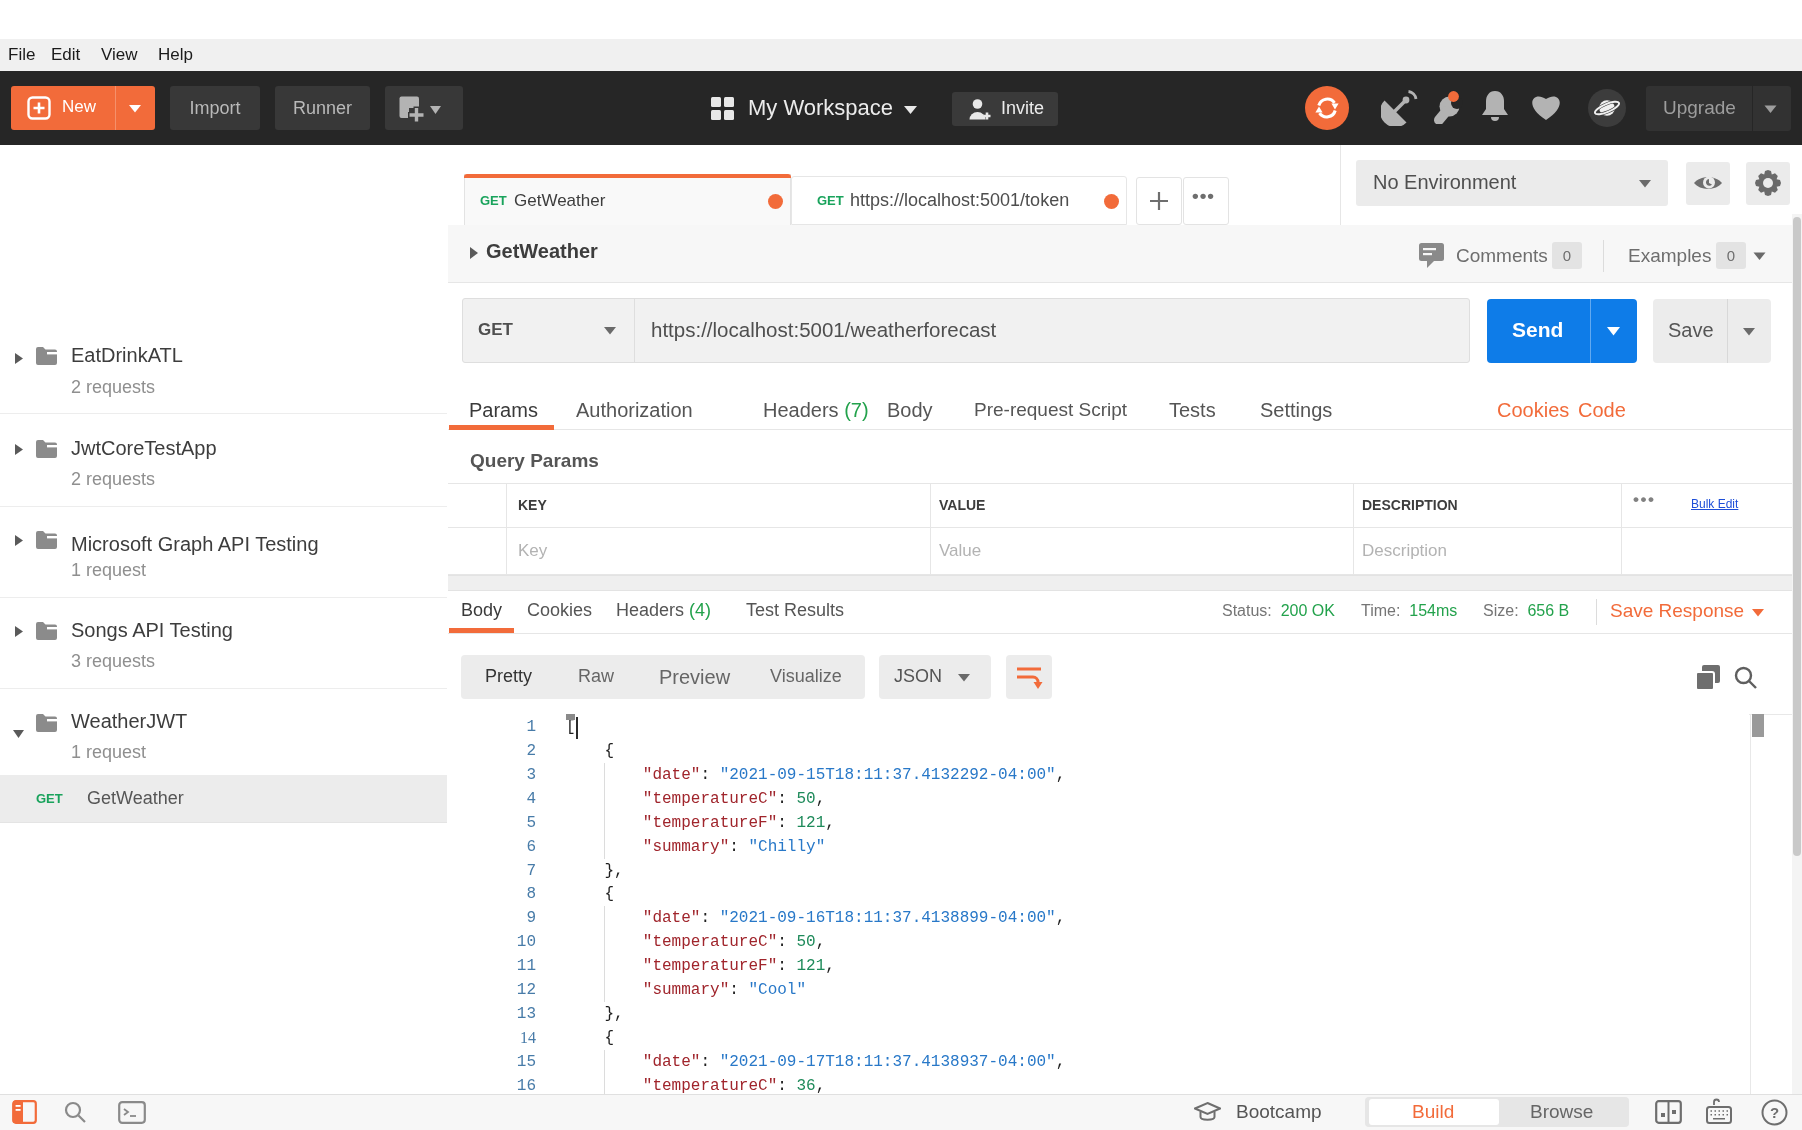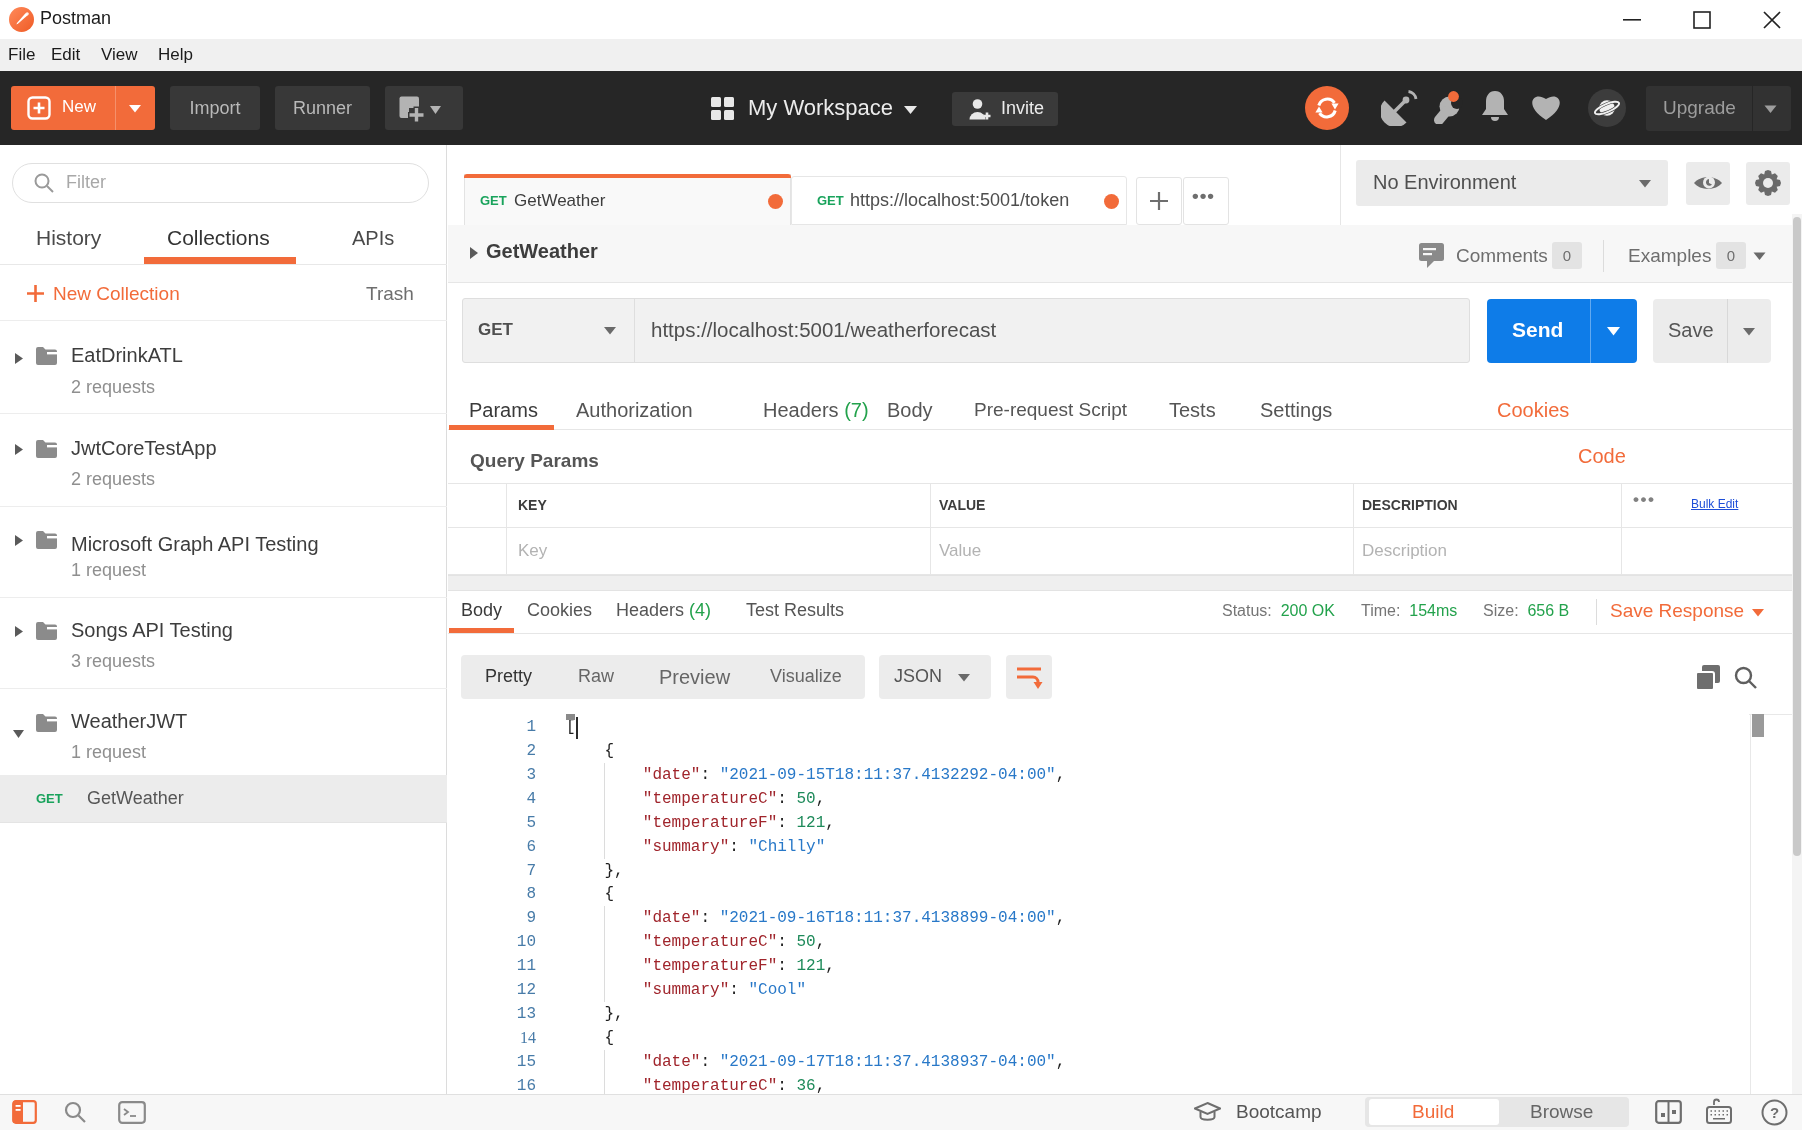--- a/index.html
+++ b/index.html
@@ -7,44 +7,20 @@
     font-family:"Liberation Sans", sans-serif; }
   .abs { position:absolute; }
   #app { position:relative; width:1802px; height:1130px; }
   .ell { border-radius:50%; }
   svg { display:block; }
 </style>
 </head>
 <body>
 <div id="app">
 
-<div class="abs" style="left:0;top:0;width:1802px;height:39px;background:#fff;">
-  <svg class="abs" style="left:9px;top:7px;" width="25" height="25" viewBox="0 0 25 25">
-    <defs>
-          <linearGradient id="pg" x1="0" y1="0" x2="1" y2="1">
-      <stop offset="0" stop-color="#ff8a5b"></stop>
-            <stop offset="1" stop-color="#ef5b25"></stop>
-          </linearGradient>
-        </defs>
-    <circle cx="12.5" cy="12.5" r="12.5" fill="url(#pg)"></circle>
-    <path d="M16.5 6.2 L18.6 8.3 L9.5 16.2 L7.2 17.6 L8.6 15.3 Z" fill="#fff"></path>
-    <circle cx="18.2" cy="6.8" r="1.6" fill="#fff" opacity="0.9"></circle>
-  </svg>
-  <div class="abs" style="left:40px;top:8px;font-size:18px;color:#1b1b1b;">Postman</div>
-
-  <svg class="abs" style="left:1620px;top:8px;" width="24" height="24" viewBox="0 0 24 24">
-    <rect x="3" y="11" width="18" height="1.6" fill="#222"></rect>
-      </svg>
-  <svg class="abs" style="left:1690px;top:8px;" width="24" height="24" viewBox="0 0 24 24">
-    <rect x="4" y="4" width="16" height="16" fill="none" stroke="#222" stroke-width="1.6"></rect>
-      </svg>
-  <svg class="abs" style="left:1760px;top:8px;" width="24" height="24" viewBox="0 0 24 24">
-    <path d="M4 4 L20 20 M20 4 L4 20" stroke="#222" stroke-width="1.7"></path>
-      </svg>
-</div>
 
 <div class="abs" style="left:0;top:39px;width:1802px;height:32px;background:#f0f0f0;">
   <div class="abs" style="left:8px;top:6px;font-size:17px;color:#1b1b1b;">File</div>
   <div class="abs" style="left:51px;top:6px;font-size:17px;color:#1b1b1b;">Edit</div>
   <div class="abs" style="left:101px;top:6px;font-size:17px;color:#1b1b1b;">View</div>
   <div class="abs" style="left:158px;top:6px;font-size:17px;color:#1b1b1b;">Help</div>
 </div>
 
 <div class="abs" style="left:0;top:71px;width:1802px;height:74px;background:#262626;">
 
@@ -132,42 +108,20 @@
       </svg>
 
   <div class="abs" style="left:1646px;top:15px;width:145px;height:45px;background:#323232;border-radius:3px;"></div>
   <div class="abs" style="left:1663px;top:26px;font-size:19px;color:#9d9d9d;">Upgrade</div>
   <div class="abs" style="left:1752px;top:15px;width:1px;height:45px;background:#262626;"></div>
   <svg class="abs" style="left:1763px;top:33px;" width="15" height="11" viewBox="0 0 15 11">
         <path d="M1.5 1.5 L7.5 9 L13.5 1.5 Z" fill="#9d9d9d"></path>
       </svg>
 </div>
 
-<div class="abs" style="left:0;top:145px;width:447px;height:949px;background:#fff;border-right:1px solid #dcdcdc;">
-
-  <div class="abs" style="left:12px;top:18px;width:417px;height:40px;border:1px solid #e0e0e0;border-radius:20px;background:#fff;"></div>
-  <svg class="abs" style="left:33px;top:27px;" width="22" height="22" viewBox="0 0 22 22">
-    <circle cx="9" cy="9" r="6.5" fill="none" stroke="#9a9a9a" stroke-width="2"></circle>
-    <path d="M14 14 L20 20" stroke="#9a9a9a" stroke-width="2"></path>
-      </svg>
-  <div class="abs" style="left:66px;top:27px;font-size:18px;color:#a8a8a8;">Filter</div>
-
-  <div class="abs" style="left:36px;top:81px;font-size:21px;color:#4a4a4a;">History</div>
-  <div class="abs" style="left:167px;top:81px;font-size:21px;color:#333;">Collections</div>
-  <div class="abs" style="left:352px;top:82px;font-size:20px;color:#4a4a4a;">APIs</div>
-  <div class="abs" style="left:144px;top:112px;width:152px;height:7px;background:#f26b3a;"></div>
-  <div class="abs" style="left:0;top:119px;width:447px;height:1px;background:#e8e8e8;"></div>
-
-  <svg class="abs" style="left:26px;top:139px;" width="19" height="19" viewBox="0 0 19 19">
-    <path d="M9.5 1 V18 M1 9.5 H18" stroke="#f26b3a" stroke-width="2.6"></path>
-      </svg>
-  <div class="abs" style="left:53px;top:138px;font-size:19px;color:#f26b3a;">New Collection</div>
-  <div class="abs" style="left:366px;top:138px;font-size:19px;color:#6e6e6e;">Trash</div>
-  <div class="abs" style="left:0;top:175px;width:447px;height:1px;background:#ededed;"></div>
-</div>
 
 <div id="sidebar-rows">
 
   <svg class="abs" style="left:14px;top:352px;" width="10" height="13" viewBox="0 0 10 13">
         <path d="M1 1 L9 6.5 L1 12 Z" fill="#5a5a5a"></path>
       </svg>
   <svg class="abs" style="left:36px;top:347px;" width="21" height="18" viewBox="0 0 21 18">
     <path d="M0 2 a2 2 0 0 1 2-2 h5 l2.5 2.5 H19 a2 2 0 0 1 2 2 V16 a2 2 0 0 1-2 2 H2 a2 2 0 0 1-2-2 Z" fill="#8b8b8b"></path>
     <rect x="11" y="5" width="10" height="2.4" fill="#fff"></rect>
       </svg>
@@ -307,21 +261,21 @@
   <div class="abs" style="left:448px;top:429px;width:1354px;height:1px;background:#e6e6e6;"></div>
   <div class="abs" style="left:449px;top:425px;width:105px;height:5px;background:#f26b3a;"></div>
   <div class="abs" style="left:469px;top:399px;font-size:20px;color:#3a3a3a;">Params</div>
   <div class="abs" style="left:576px;top:399px;font-size:20px;color:#555;">Authorization</div>
   <div class="abs" style="left:739px;top:399px;font-size:20px;color:#555;margin-left:24px;">Headers <span style="color:#23a24c;">(7)</span></div>
   <div class="abs" style="left:887px;top:399px;font-size:20px;color:#555;">Body</div>
   <div class="abs" style="left:974px;top:399px;font-size:19px;color:#555;">Pre-request Script</div>
   <div class="abs" style="left:1169px;top:399px;font-size:20px;color:#555;">Tests</div>
   <div class="abs" style="left:1260px;top:399px;font-size:20px;color:#555;">Settings</div>
   <div class="abs" style="left:1497px;top:399px;font-size:20px;color:#f26b3a;">Cookies</div>
-  <div class="abs" style="left:1578px;top:399px;font-size:20px;color:#f26b3a;margin-top:46px;">Code</div>
+  <div class="abs" style="left:1578px;top:399px;font-size:20px;color:#f26b3a;">Code</div>
 
   <div class="abs" style="left:470px;top:450px;font-size:19px;font-weight:bold;color:#555;">Query Params</div>
   <div class="abs" style="left:448px;top:483px;width:1354px;height:1px;background:#e6e6e6;"></div>
   <div class="abs" style="left:448px;top:527px;width:1354px;height:1px;background:#e6e6e6;"></div>
   <div class="abs" style="left:448px;top:574px;width:1354px;height:1px;background:#e6e6e6;"></div>
   <div class="abs" style="left:506px;top:483px;width:1px;height:91px;background:#e6e6e6;"></div>
   <div class="abs" style="left:930px;top:483px;width:1px;height:91px;background:#e6e6e6;"></div>
   <div class="abs" style="left:1353px;top:483px;width:1px;height:91px;background:#e6e6e6;"></div>
   <div class="abs" style="left:1621px;top:483px;width:1px;height:91px;background:#e6e6e6;"></div>
   <div class="abs" style="left:518px;top:497px;font-size:14px;font-weight:bold;color:#3d3d3d;">KEY</div>

